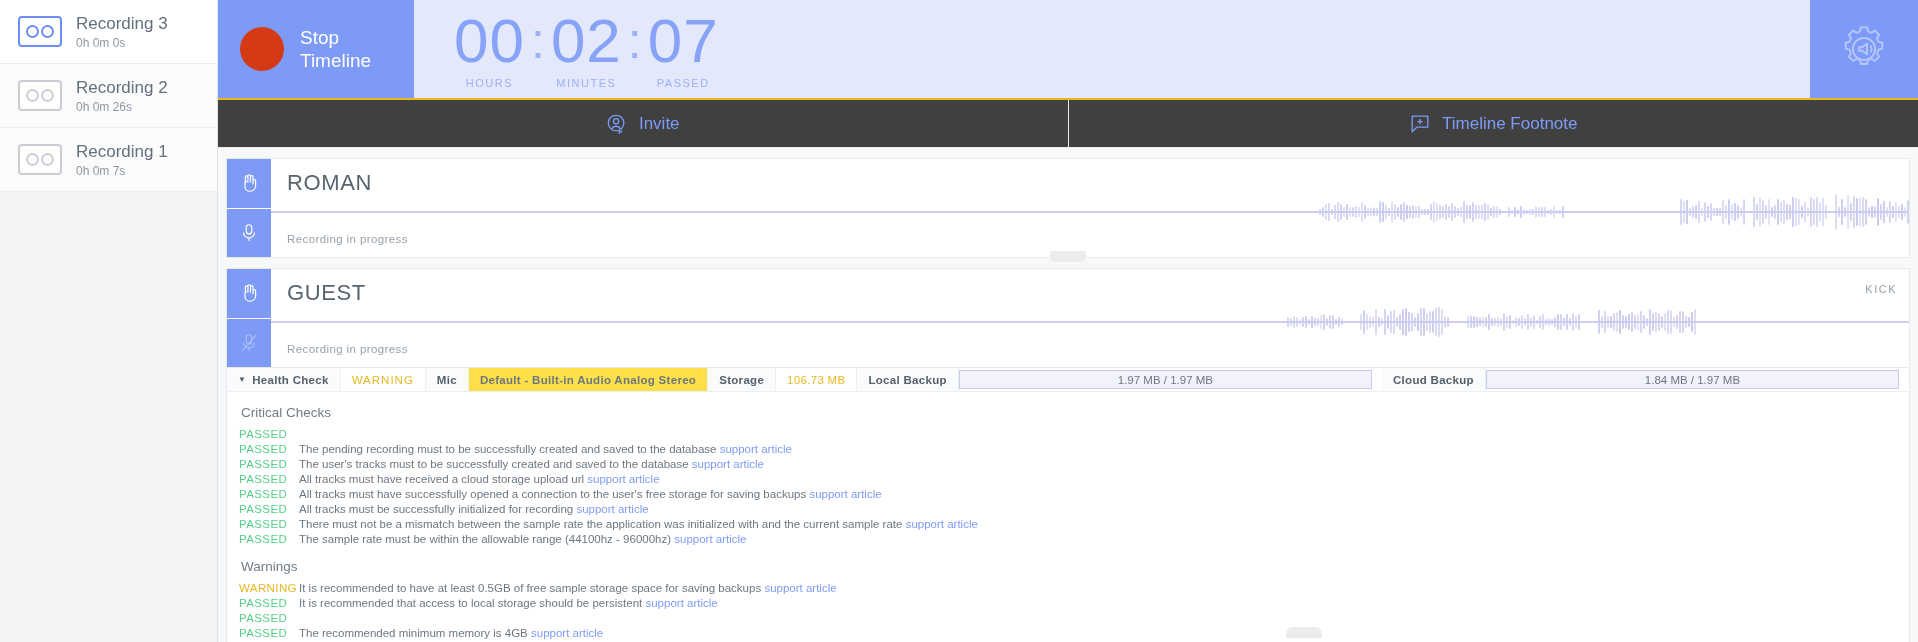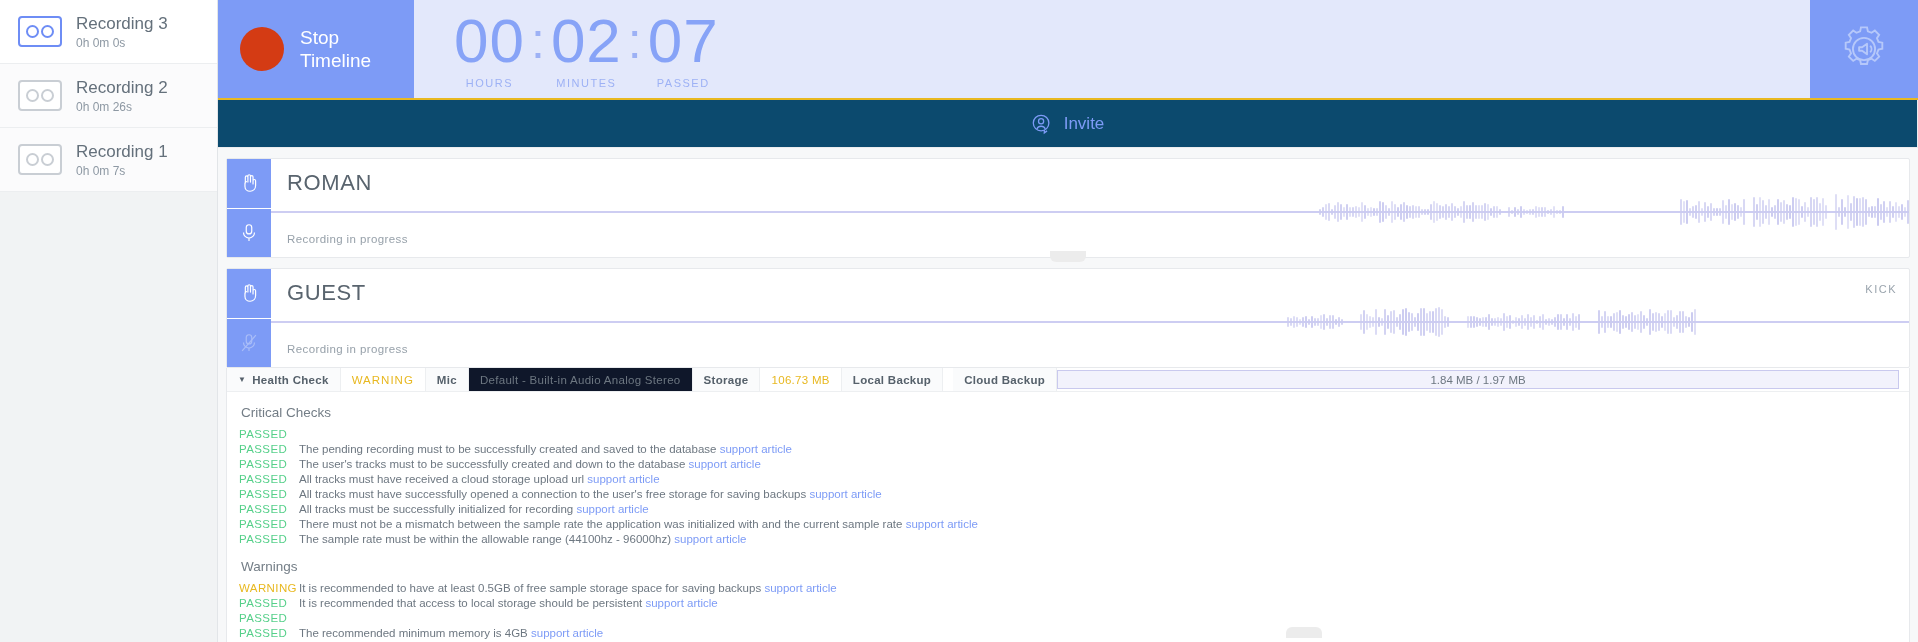--- a/index.html
+++ b/index.html
@@ -59,21 +59,21 @@
   .tnum{ font-size:62px; line-height:62px; color:#87a3f7; font-weight:400; letter-spacing:1px;}
   .tlab{ font-size:11px; letter-spacing:1.5px; color:#9db1f5; margin-top:5px;}
   .tcolon{ font-size:50px; line-height:62px; color:#9db1f5; margin:0 6px; }
   .gear-box{
     width:108px; min-width:108px; background:#7d9bf6;
     display:flex; align-items:center; justify-content:center; cursor:pointer;
   }
   .gear-box svg{ width:56px;height:56px; }
 
   
-  .actions{ height:48px; display:flex; background:#0c4a6e; border-bottom:1px solid #ececee;}
+  .actions{ height:48px; display:flex; background:#404040; border-bottom:1px solid #ececee;}
   .act{
     flex:1; display:flex; align-items:center; justify-content:center; gap:11px;
     color:#7d9bf6; font-size:17px; cursor:pointer;
   }
   .act:first-child{ border-right:1px solid #ececee; }
   .act svg{ width:22px;height:22px; }
 
   
   .body{ flex:1; background:#f7f8f9; overflow:hidden; position:relative; }
 
@@ -110,21 +110,21 @@
   
   .health{
     margin:0 8px; background:#fff; border:1px solid #e7e9ec; border-top:none;
   }
   .hc-bar{ display:flex; align-items:stretch; height:24px; border-bottom:1px solid #edeff1;}
   .hc-cell{
     display:flex; align-items:center; padding:0 11px; font-size:11.5px;
     border-right:1px solid #edeff1; white-space:nowrap; background:#fafbfc;
     font-weight:bold; color:#56616b; letter-spacing:.3px;
   }
-  .hc-cell.val{ background:#0f172a; font-weight:normal; color:#6d7781; }
+  .hc-cell.val{ background:#fde047; font-weight:bold; color:#6d7781; }
   .hc-cell.warn{ background:#fff; color:#e8b820; font-weight:normal; letter-spacing:1px;}
   .hc-cell.amber{ background:#fff; color:#e8b820; font-weight:normal;}
   .hc-toggle{ cursor:pointer; }
   .caret{ margin-right:6px; font-size:8px; color:#56616b;}
   .hc-progress{
     flex:1; display:flex; align-items:center; justify-content:center;
     border:1px solid #c9c9ee; background:#f2f2fc; font-size:11.5px; color:#6d7781;
     margin:2px 0; position:relative; min-width:60px;
   }
   .hc-spacer{ width:10px; }
@@ -223,20 +223,27 @@
 
     <div class="actions">
       <div class="act">
         <svg viewBox="0 0 24 24" fill="none" stroke="#7d9bf6" stroke-width="1.4">
           <circle cx="11" cy="11" r="8.5"></circle>
           <circle cx="11" cy="9" r="2.8"></circle>
           <path d="M6.4 17.5a5 5 0 019.2 0"></path>
           <path d="M14.5 18.5v3.2l3-2.2"></path>
         </svg>
         <span>Invite</span>
+      </div>
+      <div class="act">
+        <svg viewBox="0 0 24 24" fill="none" stroke="#7d9bf6" stroke-width="1.4">
+          <path d="M3.5 3.5h17v12h-12l-5 5z" stroke-linejoin="round"></path>
+          <path d="M12 6.6v5.8M9.1 9.5h5.8"></path>
+        </svg>
+        <span>Timeline Footnote</span>
       </div>
     </div>
 
     <div class="body">
 
       <div class="track">
         <div class="track-ctrls">
           <div class="ctrl">
             <svg viewBox="0 0 24 24" fill="none" stroke="#ffffff" stroke-width="1.3">
               <path d="M8 12V5.6a1.4 1.4 0 012.8 0V11M10.8 11V4.4a1.4 1.4 0 012.8 0V11M13.6 11V5.4a1.4 1.4 0 012.8 0V13M16.4 9.6a1.4 1.4 0 012.8 0v5.2c0 3.6-2.6 6.2-6 6.2s-5.6-2.3-5.6-5.3v-3.5c0-1 .8-1.6 1.6-1.6" stroke-linejoin="round" stroke-linecap="round"></path>
@@ -562,39 +569,40 @@
           <div class="hc-cell hc-toggle">
             <span class="caret">▼</span>
             <span>Health Check</span>
           </div>
           <div class="hc-cell warn">WARNING</div>
           <div class="hc-cell">Mic</div>
           <div class="hc-cell val">Default - Built-in Audio Analog Stereo</div>
           <div class="hc-cell">Storage</div>
           <div class="hc-cell amber">106.73 MB</div>
           <div class="hc-cell">Local Backup</div>
+          <div class="hc-progress">1.97 MB / 1.97 MB</div>
           <div class="hc-spacer"></div>
           <div class="hc-cell">Cloud Backup</div>
           <div class="hc-progress">1.84 MB / 1.97 MB</div>
           <div class="hc-spacer"></div>
         </div>
 
         <div class="hc-body">
           <div class="hc-h">Critical Checks</div>
           <div id="critical-list">
               <div class="hc-row">
                 <span class="st pass">PASSED</span>
               </div>
               <div class="hc-row">
                 <span class="st pass">PASSED</span>
                 <span class="hc-txt"><span>The pending recording must to be successfully created and saved to the database</span> <span class="sa">support article</span></span>
               </div>
               <div class="hc-row">
                 <span class="st pass">PASSED</span>
-                <span class="hc-txt"><span>The user's tracks must to be successfully created and down to the database</span> <span class="sa">support article</span></span>
+                <span class="hc-txt"><span>The user's tracks must to be successfully created and saved to the database</span> <span class="sa">support article</span></span>
               </div>
               <div class="hc-row">
                 <span class="st pass">PASSED</span>
                 <span class="hc-txt"><span>All tracks must have received a cloud storage upload url</span> <span class="sa">support article</span></span>
               </div>
               <div class="hc-row">
                 <span class="st pass">PASSED</span>
                 <span class="hc-txt"><span>All tracks must have successfully opened a connection to the user's free storage for saving backups</span> <span class="sa">support article</span></span>
               </div>
               <div class="hc-row">

